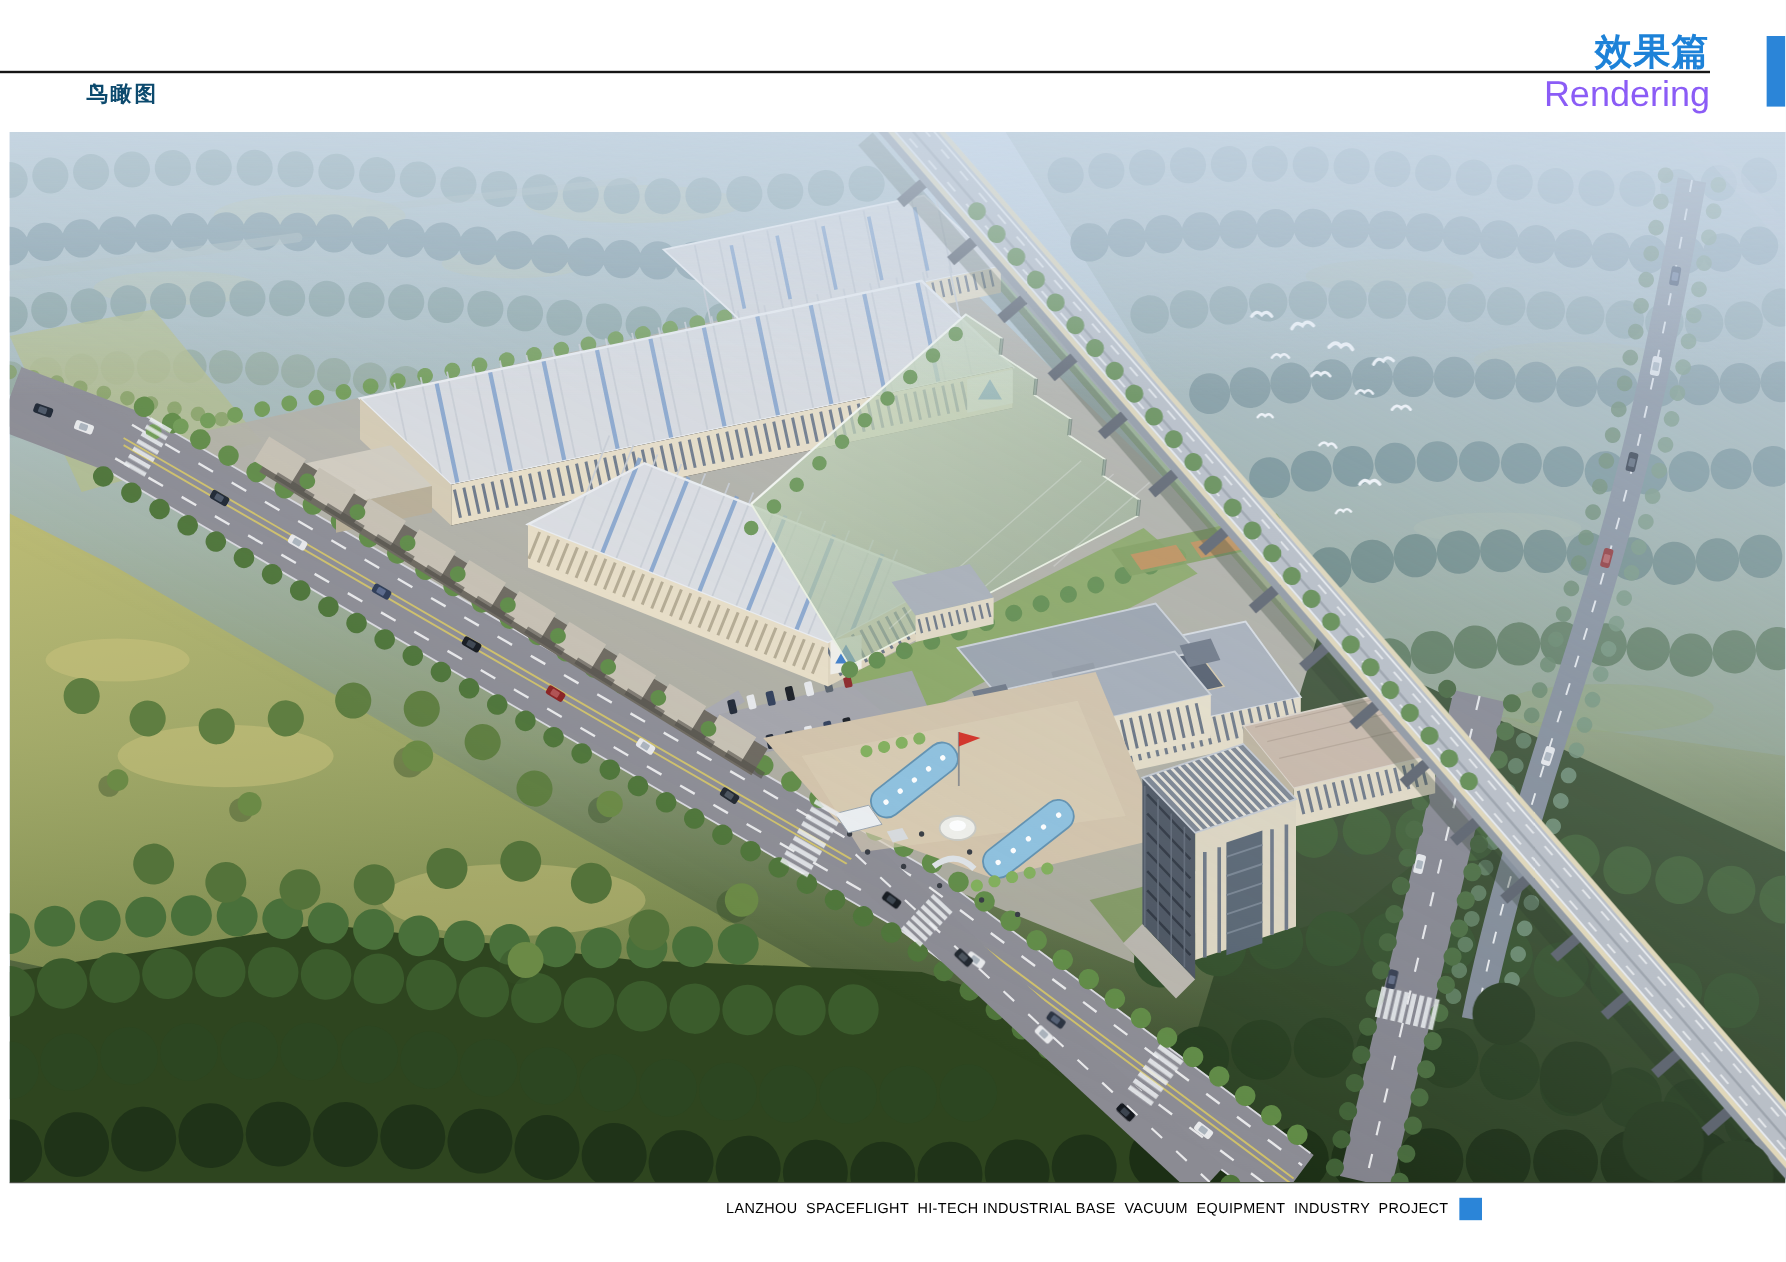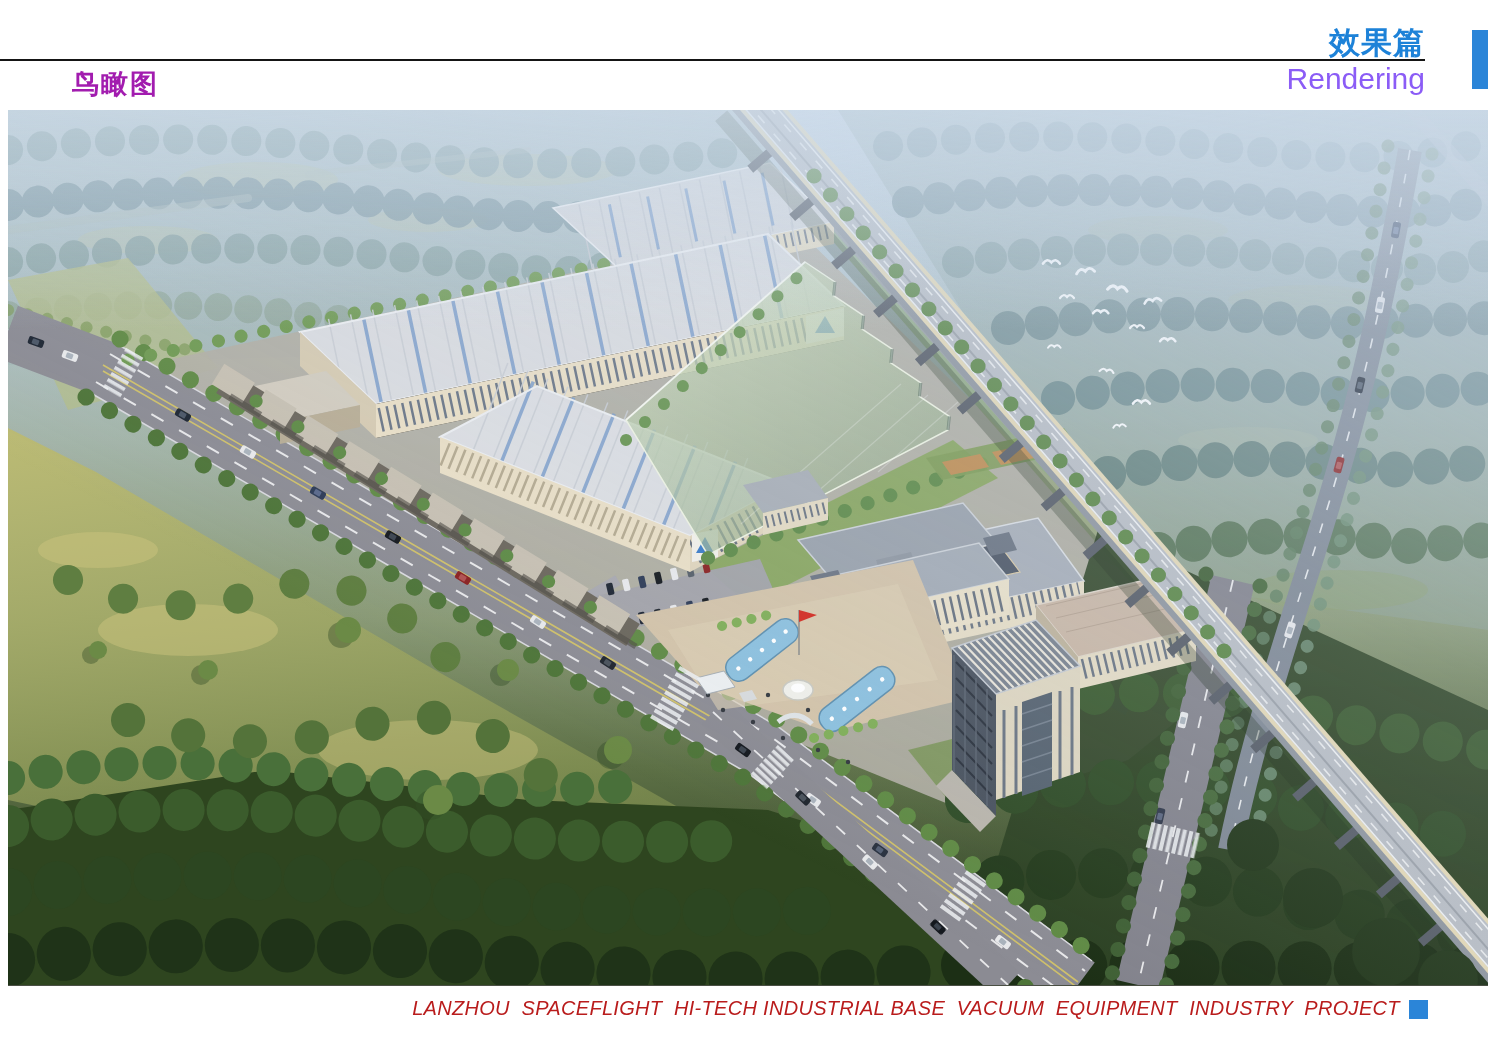--- a/index.html
+++ b/index.html
@@ -2,28 +2,28 @@
 <html><head>
 <meta charset="utf-8">
 <style>
   html,body{margin:0;padding:0;background:#ffffff;}
   .page{position:relative;width:1488px;height:1052px;background:#ffffff;overflow:hidden;
         font-family:"Liberation Sans","DejaVu Sans",sans-serif;}
   
   .rule{position:absolute;left:0;top:59px;width:1425px;height:2px;background:#151515;}
   .section-zh{position:absolute;top:22px;right:63px;font-size:31px;font-weight:600;color:#1d82d8;letter-spacing:1px;}
   .section-en{position:absolute;top:62px;right:63px;font-size:30px;font-weight:400;color:#8b5cf6;}
-  .page-title{position:absolute;top:66px;left:72px;font-size:27px;font-weight:600;color:#a21caf;letter-spacing:2px;}
+  .page-title{position:absolute;top:66px;left:72px;font-size:18px;font-weight:600;color:#0c4a6e;letter-spacing:2px;}
   .accent-bar{position:absolute;top:30px;right:0;width:16px;height:59px;display:block;}
   
   .scene{position:absolute;left:8px;top:110px;width:1480px;height:875px;overflow:hidden;background:#cfdce8;border-bottom:1px solid #4a4f44;}
   .scene svg{display:block;}
   
   .footer{position:absolute;top:997px;left:0;width:100%;display:flex;justify-content:center;align-items:center;transform:translateX(176px);}
-  .cap-en{font-size:20px;color:#b91c1c;letter-spacing:.3px;white-space:pre;font-style:italic;}
+  .cap-en{font-size:12px;color:#000000;letter-spacing:.3px;white-space:pre;}
   .cap-zh{font-size:16px;color:#4f4f4f;margin-left:2px;white-space:pre;}
   .cap-square{display:inline-block;margin-left:9px;transform:translateY(1px);}
 </style>
 </head>
 <body>
 
 <div class="page">
 
   <header>
     <div class="section-zh">效果篇</div>

